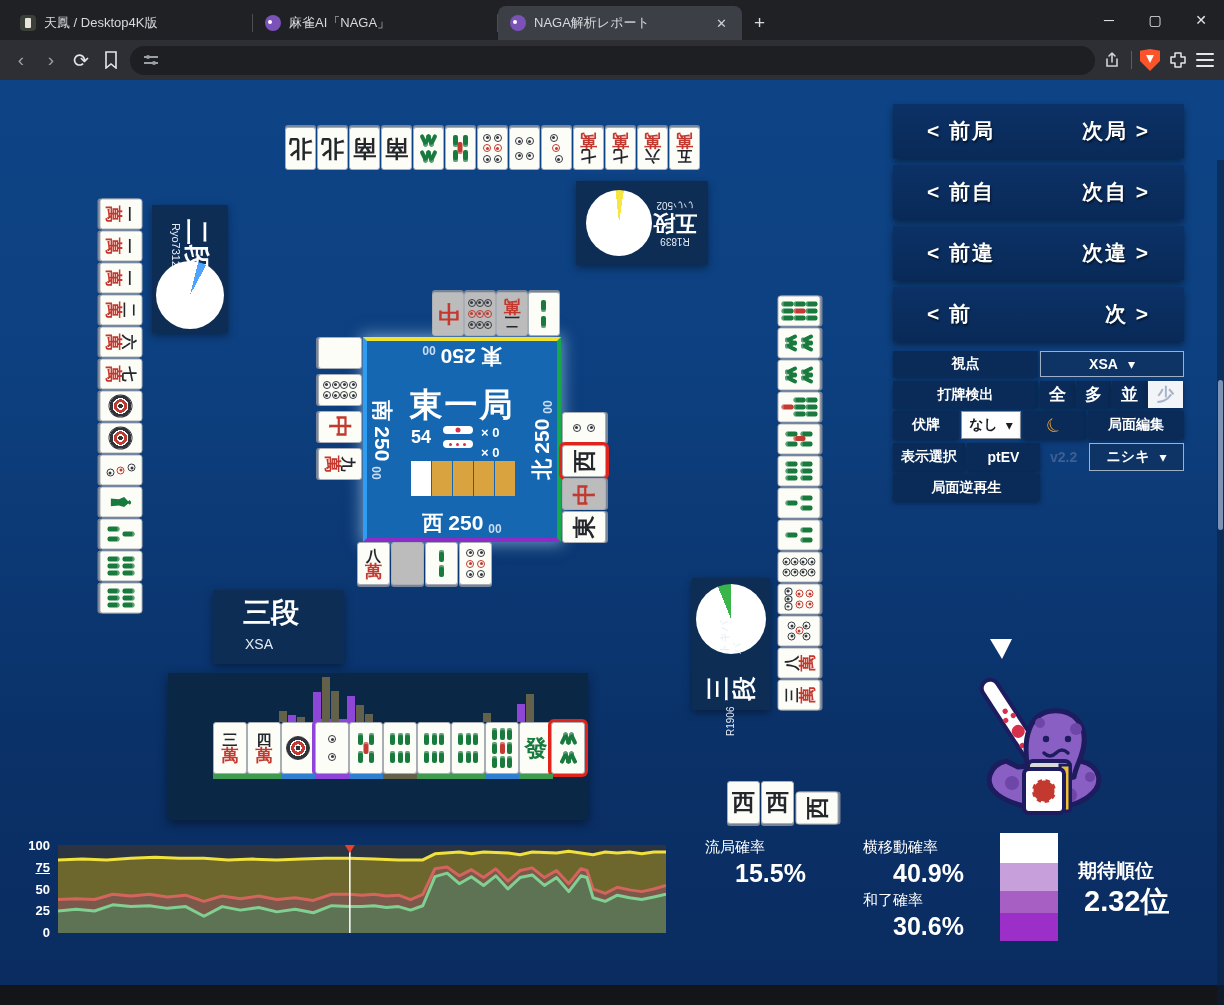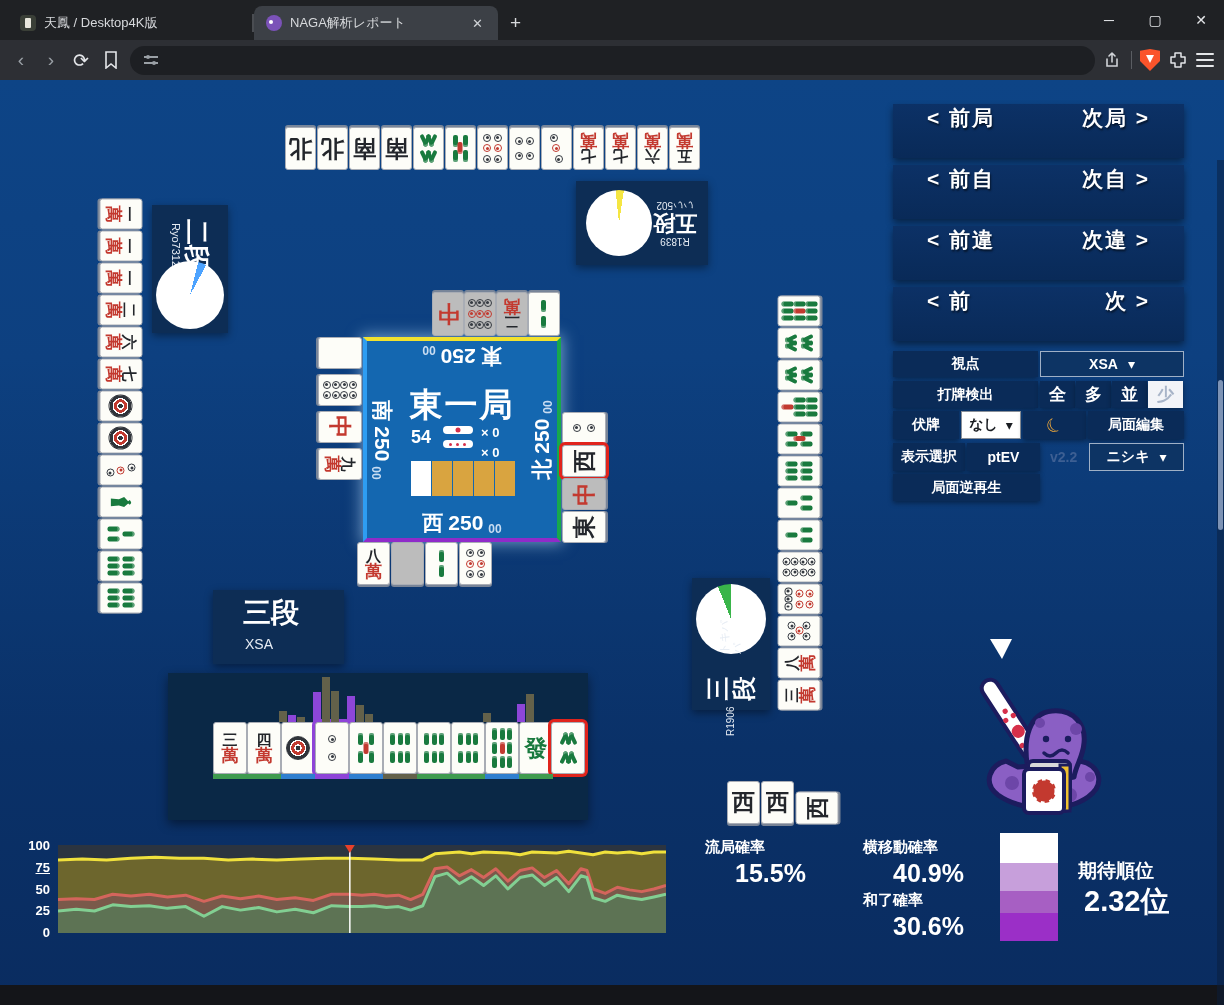--- a/index.html
+++ b/index.html
@@ -85,60 +85,64 @@
   .board{background:#1467b0;border-top:4px solid #f2e12e;border-right:4px solid #17a84b;border-bottom:4px solid #8f2bc9;border-left:4px solid #2e9df2;box-shadow:0 0 14px 2px rgba(190,225,255,.55);}
   .scoreV{position:absolute;width:150px;height:26px;display:flex;align-items:center;justify-content:center;gap:5px;color:#fff;font-weight:bold;font-size:21px;}
   .scoreV .sub{font-size:12px;color:#c9ddf2;align-self:flex-end;font-weight:bold;}
   .roundT{position:absolute;left:0;right:0;top:42px;text-align:center;color:#fff;font-size:33px;font-weight:bold;letter-spacing:2px;}
   .stick{width:30px;height:8px;background:#fff;border-radius:4px;position:relative;}
   .stick .dotc{position:absolute;left:50%;top:50%;transform:translate(-50%,-50%);width:5px;height:5px;border-radius:50%;background:#d6304a;}
   .stick .dmini{position:absolute;top:2.5px;width:3px;height:3px;border-radius:50%;background:#d6304a;}
   .pseg{height:35px;}
 
   
-  .navbtnrow{left:893px;width:291px;height:54px;background:linear-gradient(180deg,#0c3166,#092a58);box-shadow:0 4px 7px rgba(0,0,0,.45);display:flex;justify-content:space-between;padding:0 34px;color:#fff;font-size:21px;font-weight:bold;letter-spacing:2px;text-shadow:1px 2px 2px rgba(0,0,0,.55);}
+  .navbtnrow{left:893px;width:291px;height:54px;background:linear-gradient(180deg,#0c3166,#092a58);box-shadow:0 4px 7px rgba(0,0,0,.45);display:flex;align-items:center;justify-content:space-between;padding:0 34px;color:#fff;font-size:21px;font-weight:bold;letter-spacing:2px;text-shadow:1px 2px 2px rgba(0,0,0,.55);}
   .cell{background:#0a2b58;color:#fff;font-weight:bold;font-size:14px;display:flex;align-items:center;justify-content:center;box-shadow:0 2px 5px rgba(0,0,0,.4);}
   .selbox{background:#0d3464;border:1px solid #9fb0c6;color:#fff;font-weight:bold;font-size:14px;display:flex;align-items:center;justify-content:center;gap:10px;}
   .whitesel{background:#fff;border:1px solid #8a9099;color:#1a1d22;font-weight:bold;font-size:14px;display:flex;align-items:center;justify-content:center;gap:8px;}
   .dhopt{width:35px;height:27px;font-size:17px;}
   .dhopt.selected{background:#f2f4f8;color:#a7b4c8;}
   .verstr{color:#3d5f93;font-weight:bold;font-size:14px;}
   .moon{color:#f0a93a;font-size:19px;transform:rotate(-25deg);display:inline-block;}
 
   
   .handpanel{background:#0a2846;box-shadow:0 4px 10px rgba(0,0,0,.45);}
   .barclu{position:absolute;bottom:98px;display:flex;align-items:flex-end;gap:1px;}
   .barclu i{display:block;width:8px;}
   .strip{position:absolute;height:5px;}
 
   
   .bubble{background:#fff;border-radius:10px;display:flex;align-items:center;justify-content:center;gap:7px;color:#23262b;font-size:15px;font-weight:bold;box-shadow:0 3px 8px rgba(0,0,0,.35);}
   .btail{width:0;height:0;border-left:12px solid transparent;border-right:10px solid transparent;border-top:20px solid #fff;}
 
   
-  .statlbl{color:#fff;font-weight:bold;font-size:15px;}
+  .statlbl{color:#fff;font-weight:normal;font-size:15px;}
   .statval{color:#fff;font-weight:bold;font-size:25px;padding-left:30px;margin-top:2px;}
   .ranklbl{color:#fff;font-weight:bold;font-size:19px;}
   .rankval{color:#fff;font-weight:bold;font-size:29px;}
   .ytick{position:absolute;width:26px;text-align:right;color:#fff;font-weight:bold;font-size:13px;}
   .blackbar{background:#141519;}
   .scrollbar{position:absolute;right:0;top:80px;width:7px;height:925px;background:rgba(10,30,60,.5);}
   .scrollthumb{position:absolute;right:1px;top:220px;width:5px;height:150px;background:#7d93b5;border-radius:3px;}
 </style>
 </head>
 <body>
 
 <div class="win">
 
   <div class="tabbar">
     <div class="tab" style="margin-left:8px">
       <span class="favicon fav-tenhou"></span>
       <span class="ttl">天鳳 / Desktop4K版</span>
     </div>
     <div class="tabsep"></div>
+    <div class="tab">
+      <span class="favicon fav-naga"></span>
+      <span class="ttl">麻雀AI「NAGA」</span>
+    </div>
     <div class="tabsep"></div>
     <div class="tab active">
       <span class="favicon fav-naga"></span>
       <span class="ttl">NAGA解析レポート</span>
       <span class="tclose">✕</span>
     </div>
     <div class="newtab">+</div>
     <div class="wctl">
       <span class="wbtn">─</span>
       <span class="wbtn">▢</span>

